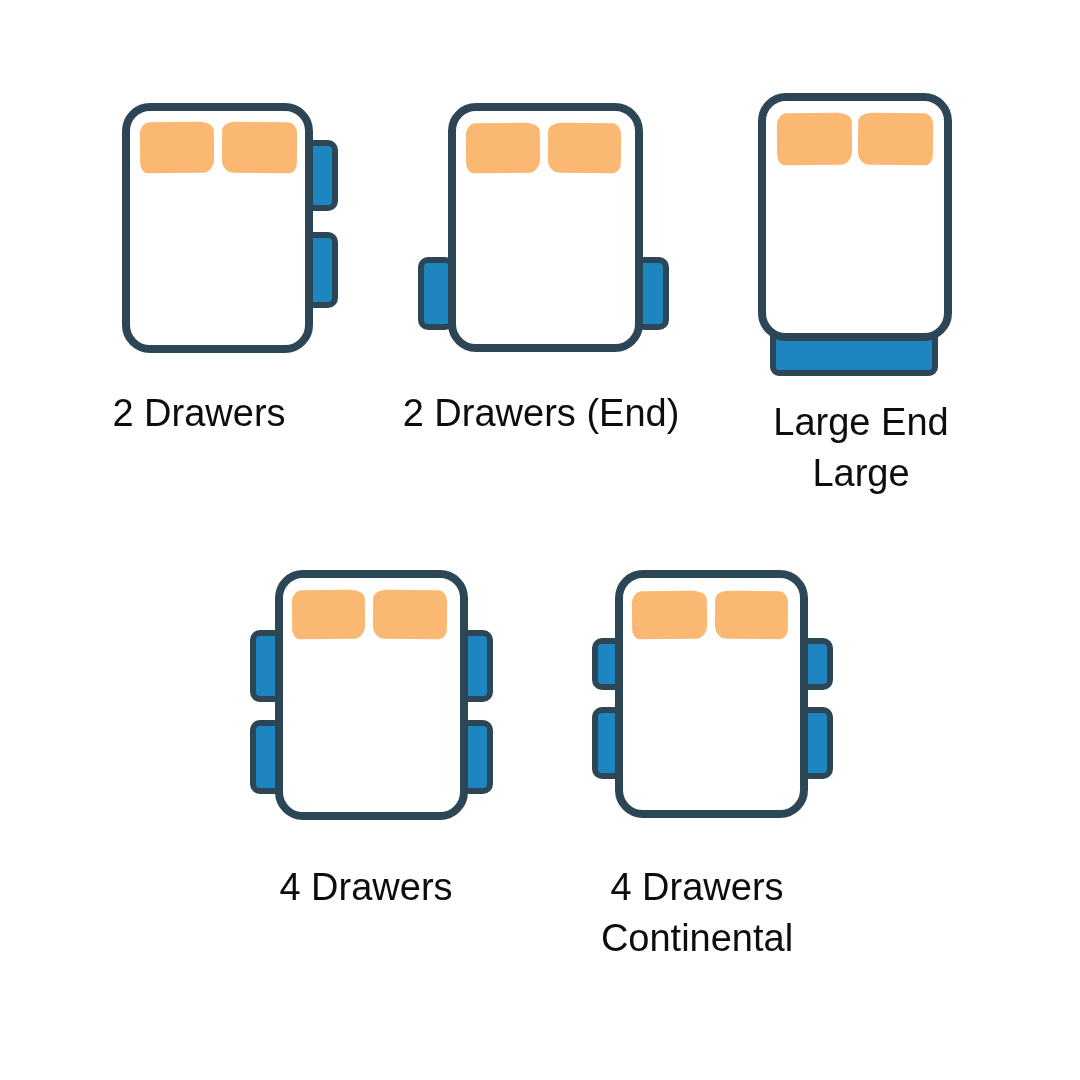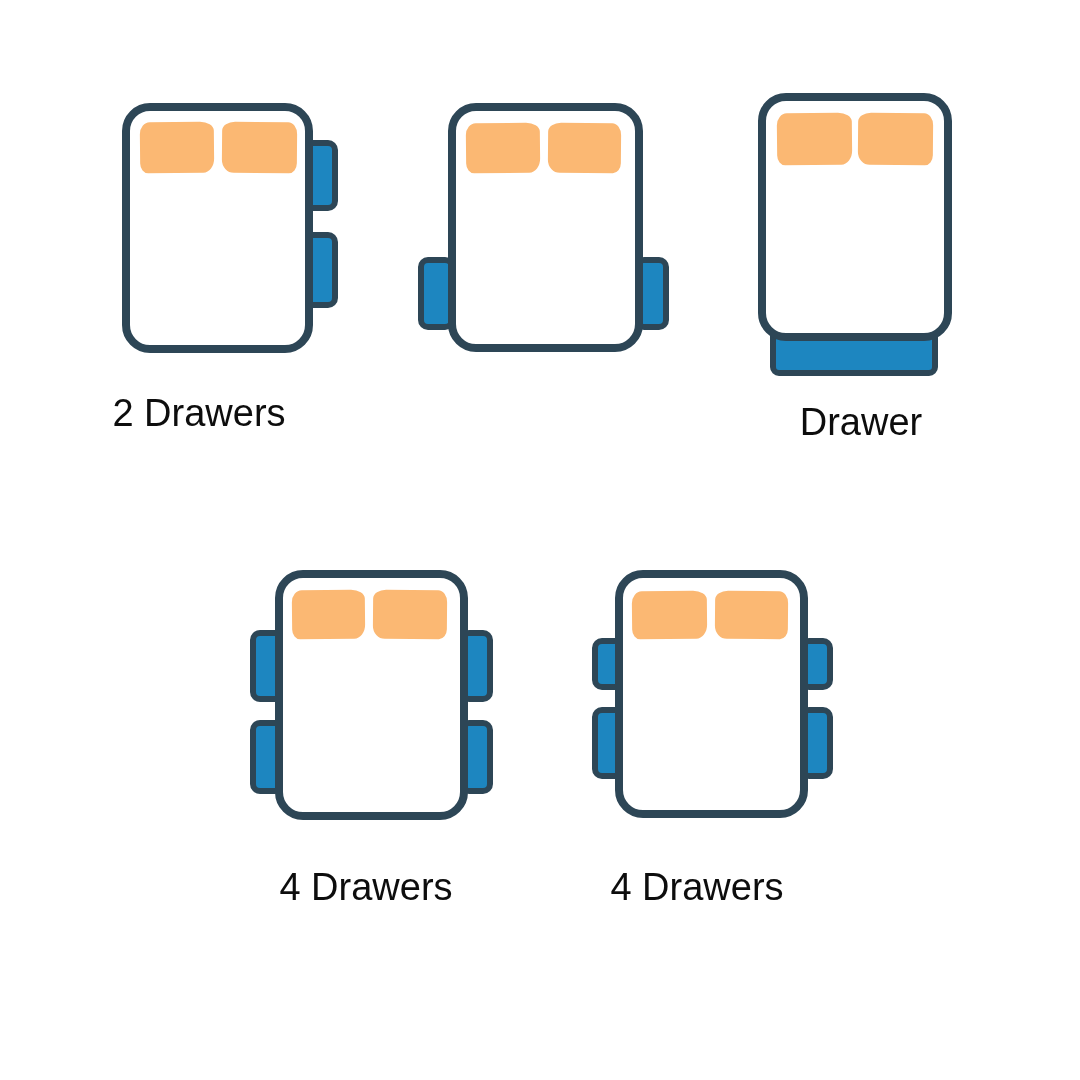--- a/index.html
+++ b/index.html
@@ -43,30 +43,32 @@
     </div>
   </div>
 
   <div>
     <div class="drawer" style="left:418px;top:257px;width:37px;height:73px"></div>
     <div class="drawer" style="left:634px;top:257px;width:35px;height:73px"></div>
     <div class="bed" style="left:448px;top:103px;width:195px;height:249px"></div>
     <div class="pillow" style="left:466px;top:123px;width:74px;height:50px"></div>
     <div class="pillow right" style="left:548px;top:123px;width:73px;height:50px"></div>
     <div class="label" style="left:541px;top:388px">
+      <div>2 Drawers (End)</div>
     </div>
   </div>
 
   <div>
     <div class="drawer wide" style="left:770px;top:326px;width:168px;height:50px"></div>
     <div class="bed" style="left:758px;top:93px;width:194px;height:248px"></div>
     <div class="pillow" style="left:777px;top:113px;width:75px;height:52px"></div>
     <div class="pillow right" style="left:858px;top:113px;width:75px;height:52px"></div>
     <div class="label" style="left:861px;top:397px">
-      <div>Drawer</div>
+      <div>Large End</div>
+      <div>Large</div>
     </div>
   </div>
 
   <div>
     <div class="drawer" style="left:250px;top:630px;width:35px;height:72px"></div>
     <div class="drawer" style="left:250px;top:720px;width:35px;height:74px"></div>
     <div class="drawer" style="left:459px;top:630px;width:34px;height:72px"></div>
     <div class="drawer" style="left:459px;top:720px;width:34px;height:74px"></div>
     <div class="bed" style="left:275px;top:570px;width:193px;height:250px"></div>
     <div class="pillow" style="left:292px;top:590px;width:73px;height:49px"></div>
@@ -79,16 +81,17 @@
   <div>
     <div class="drawer" style="left:592px;top:638px;width:33px;height:52px"></div>
     <div class="drawer" style="left:592px;top:707px;width:33px;height:72px"></div>
     <div class="drawer" style="left:799px;top:638px;width:34px;height:52px"></div>
     <div class="drawer" style="left:799px;top:707px;width:34px;height:72px"></div>
     <div class="bed" style="left:615px;top:570px;width:193px;height:248px"></div>
     <div class="pillow" style="left:632px;top:591px;width:75px;height:48px"></div>
     <div class="pillow right" style="left:715px;top:591px;width:73px;height:48px"></div>
     <div class="label" style="left:697px;top:862px">
       <div>4 Drawers</div>
+      <div>Continental</div>
     </div>
   </div>
 
 </div>
 
 </body></html>

